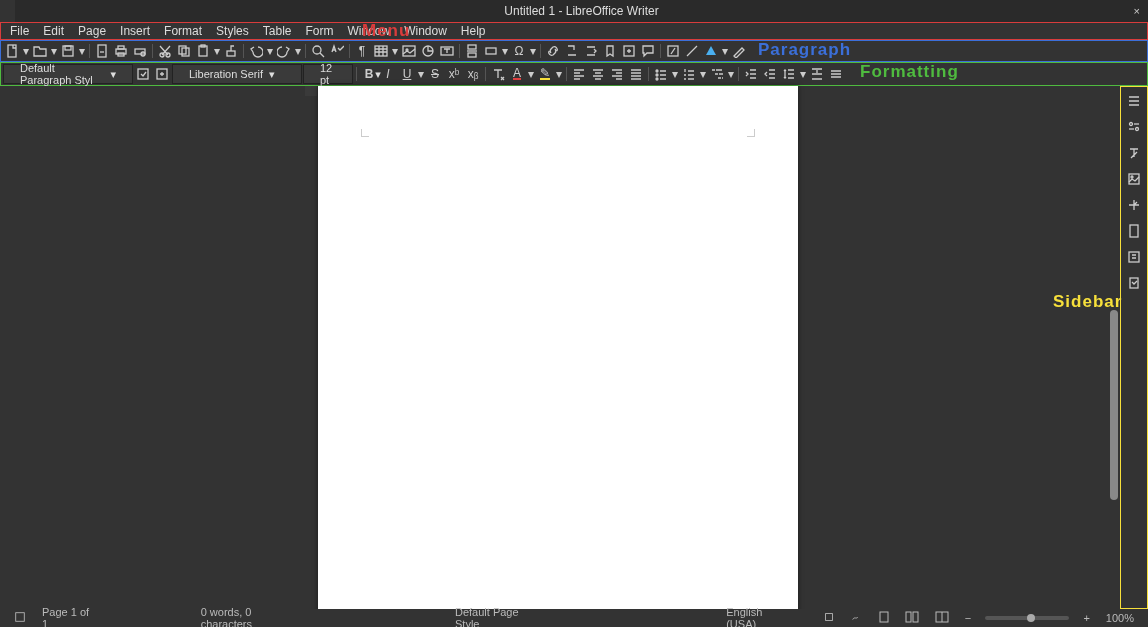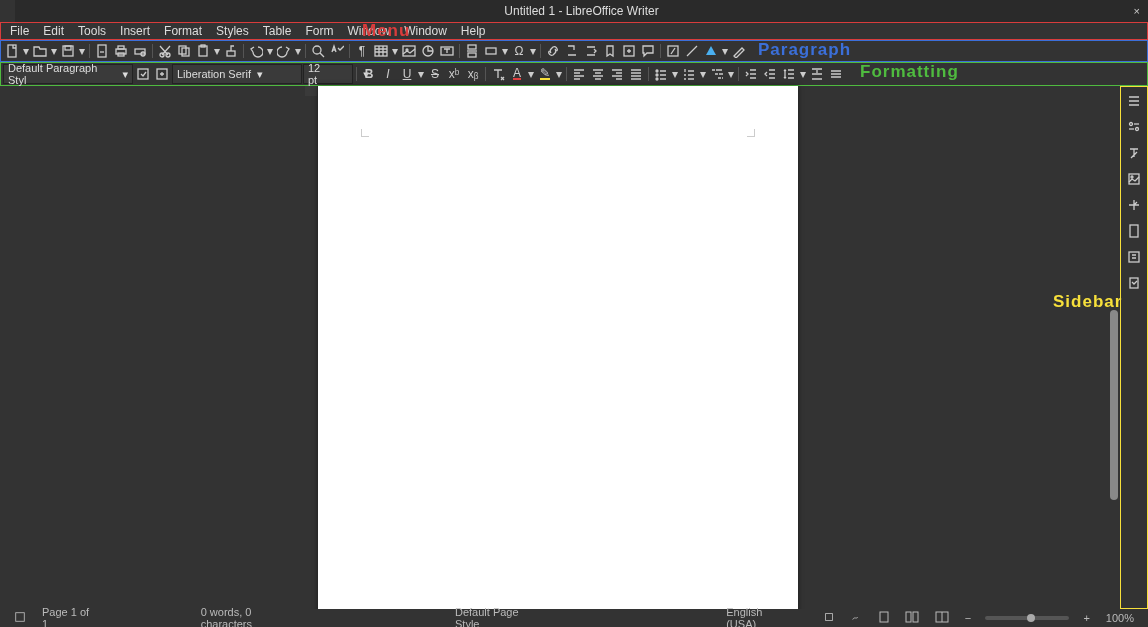--- a/index.html
+++ b/index.html
@@ -60,21 +60,21 @@
 }
 .tb-btn svg { width: 14px; height: 14px; stroke: #ccc; fill: none; stroke-width: 1.3; }
 .tb-btn.dd { width: 8px; }
 .tb-sep { width: 1px; height: 14px; background: #555; margin: 0 2px; }
 
 .combo {
   background: #3a3a3a;
   border: 1px solid #222;
   height: 20px;
   display: flex; align-items: center;
-  padding: 0 4px;
+  padding: 0 16px;
   color: #ddd;
   font-size: 11px;
 }
 .combo .dd-arrow { margin-left: 6px; }
 .combo.para { width: 130px; }
 .combo.font { width: 130px; }
 .combo.size { width: 50px; gap: 37px; }
 .document-page {
   position: absolute;
   left: 318px;
@@ -166,21 +166,21 @@
 <body>
 
 <div class="titlebar">
   <span class="title">Untitled 1 - LibreOffice Writer</span>
   <span class="close">×</span>
 </div>
 
 <div class="menubar">
   <span class="menu-item">File</span>
   <span class="menu-item">Edit</span>
-  <span class="menu-item">Tools</span>
+  <span class="menu-item">Page</span>
   <span class="menu-item">Insert</span>
   <span class="menu-item">Format</span>
   <span class="menu-item">Styles</span>
   <span class="menu-item">Table</span>
   <span class="menu-item">Form</span>
   <span class="menu-item">Window</span>
   <span class="menu-item">Window</span>
   <span class="menu-item">Help</span>
 </div>
 <div class="annotation annotation-menu">Menu</div>

